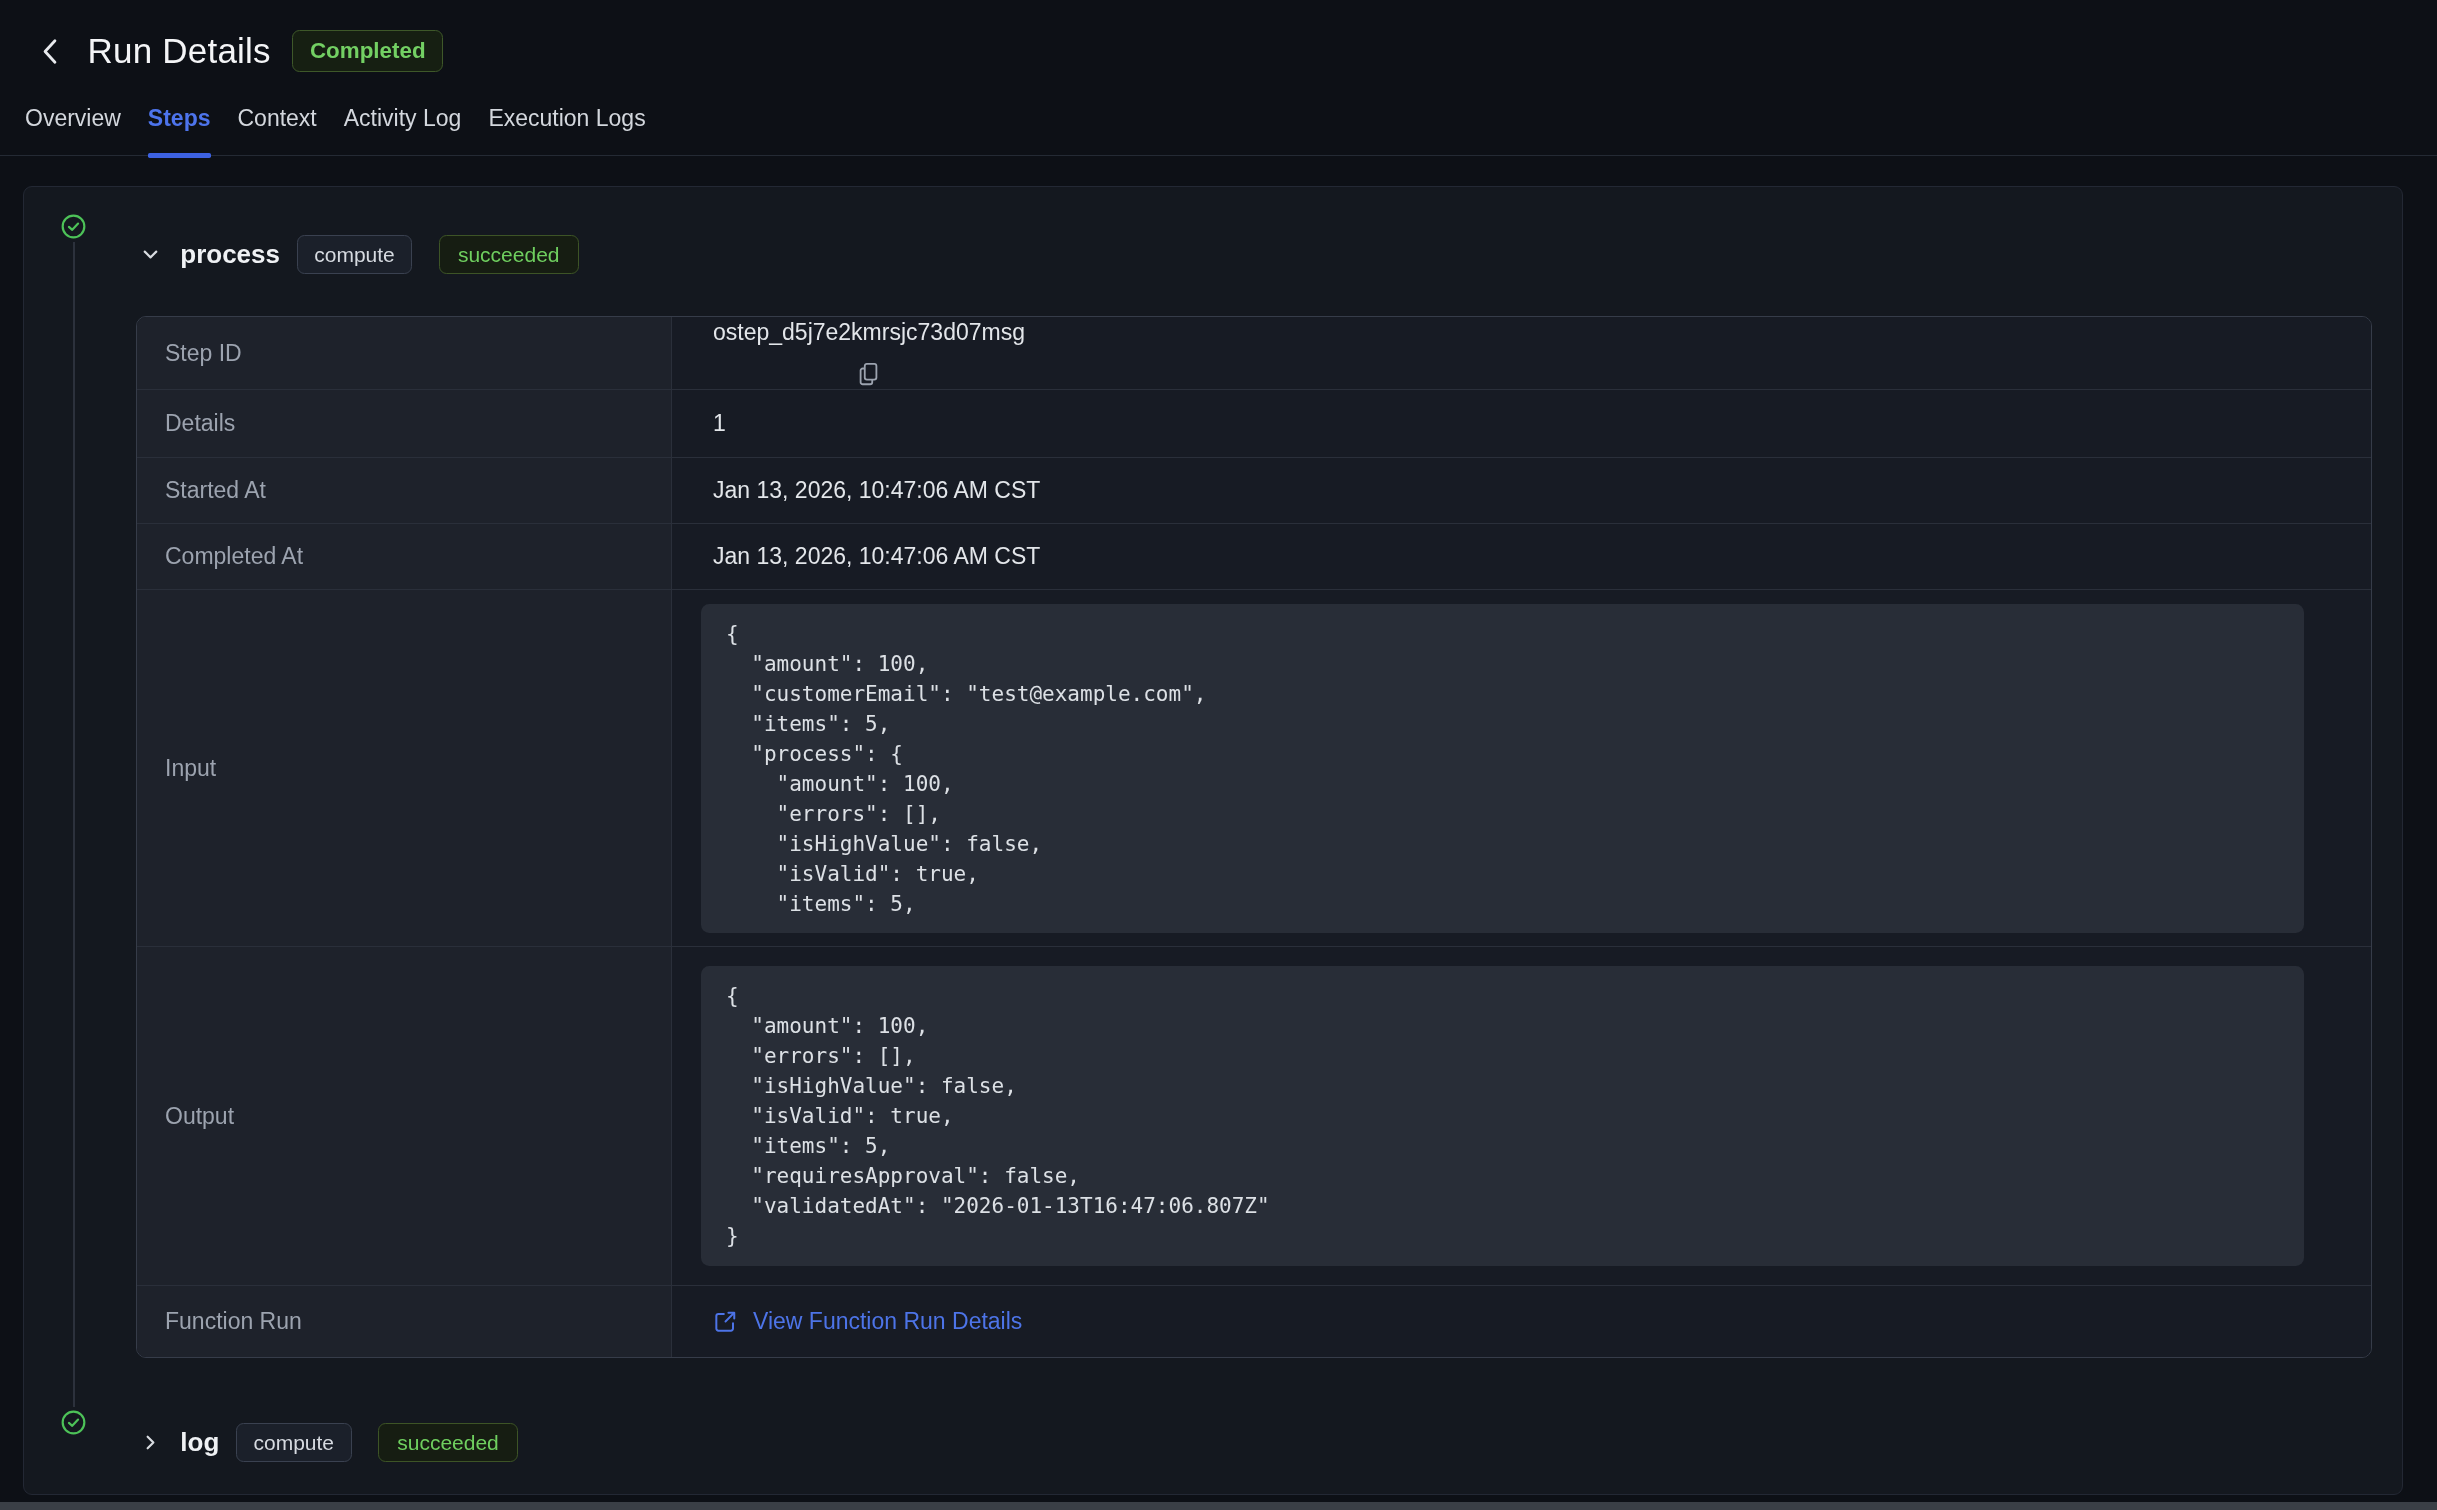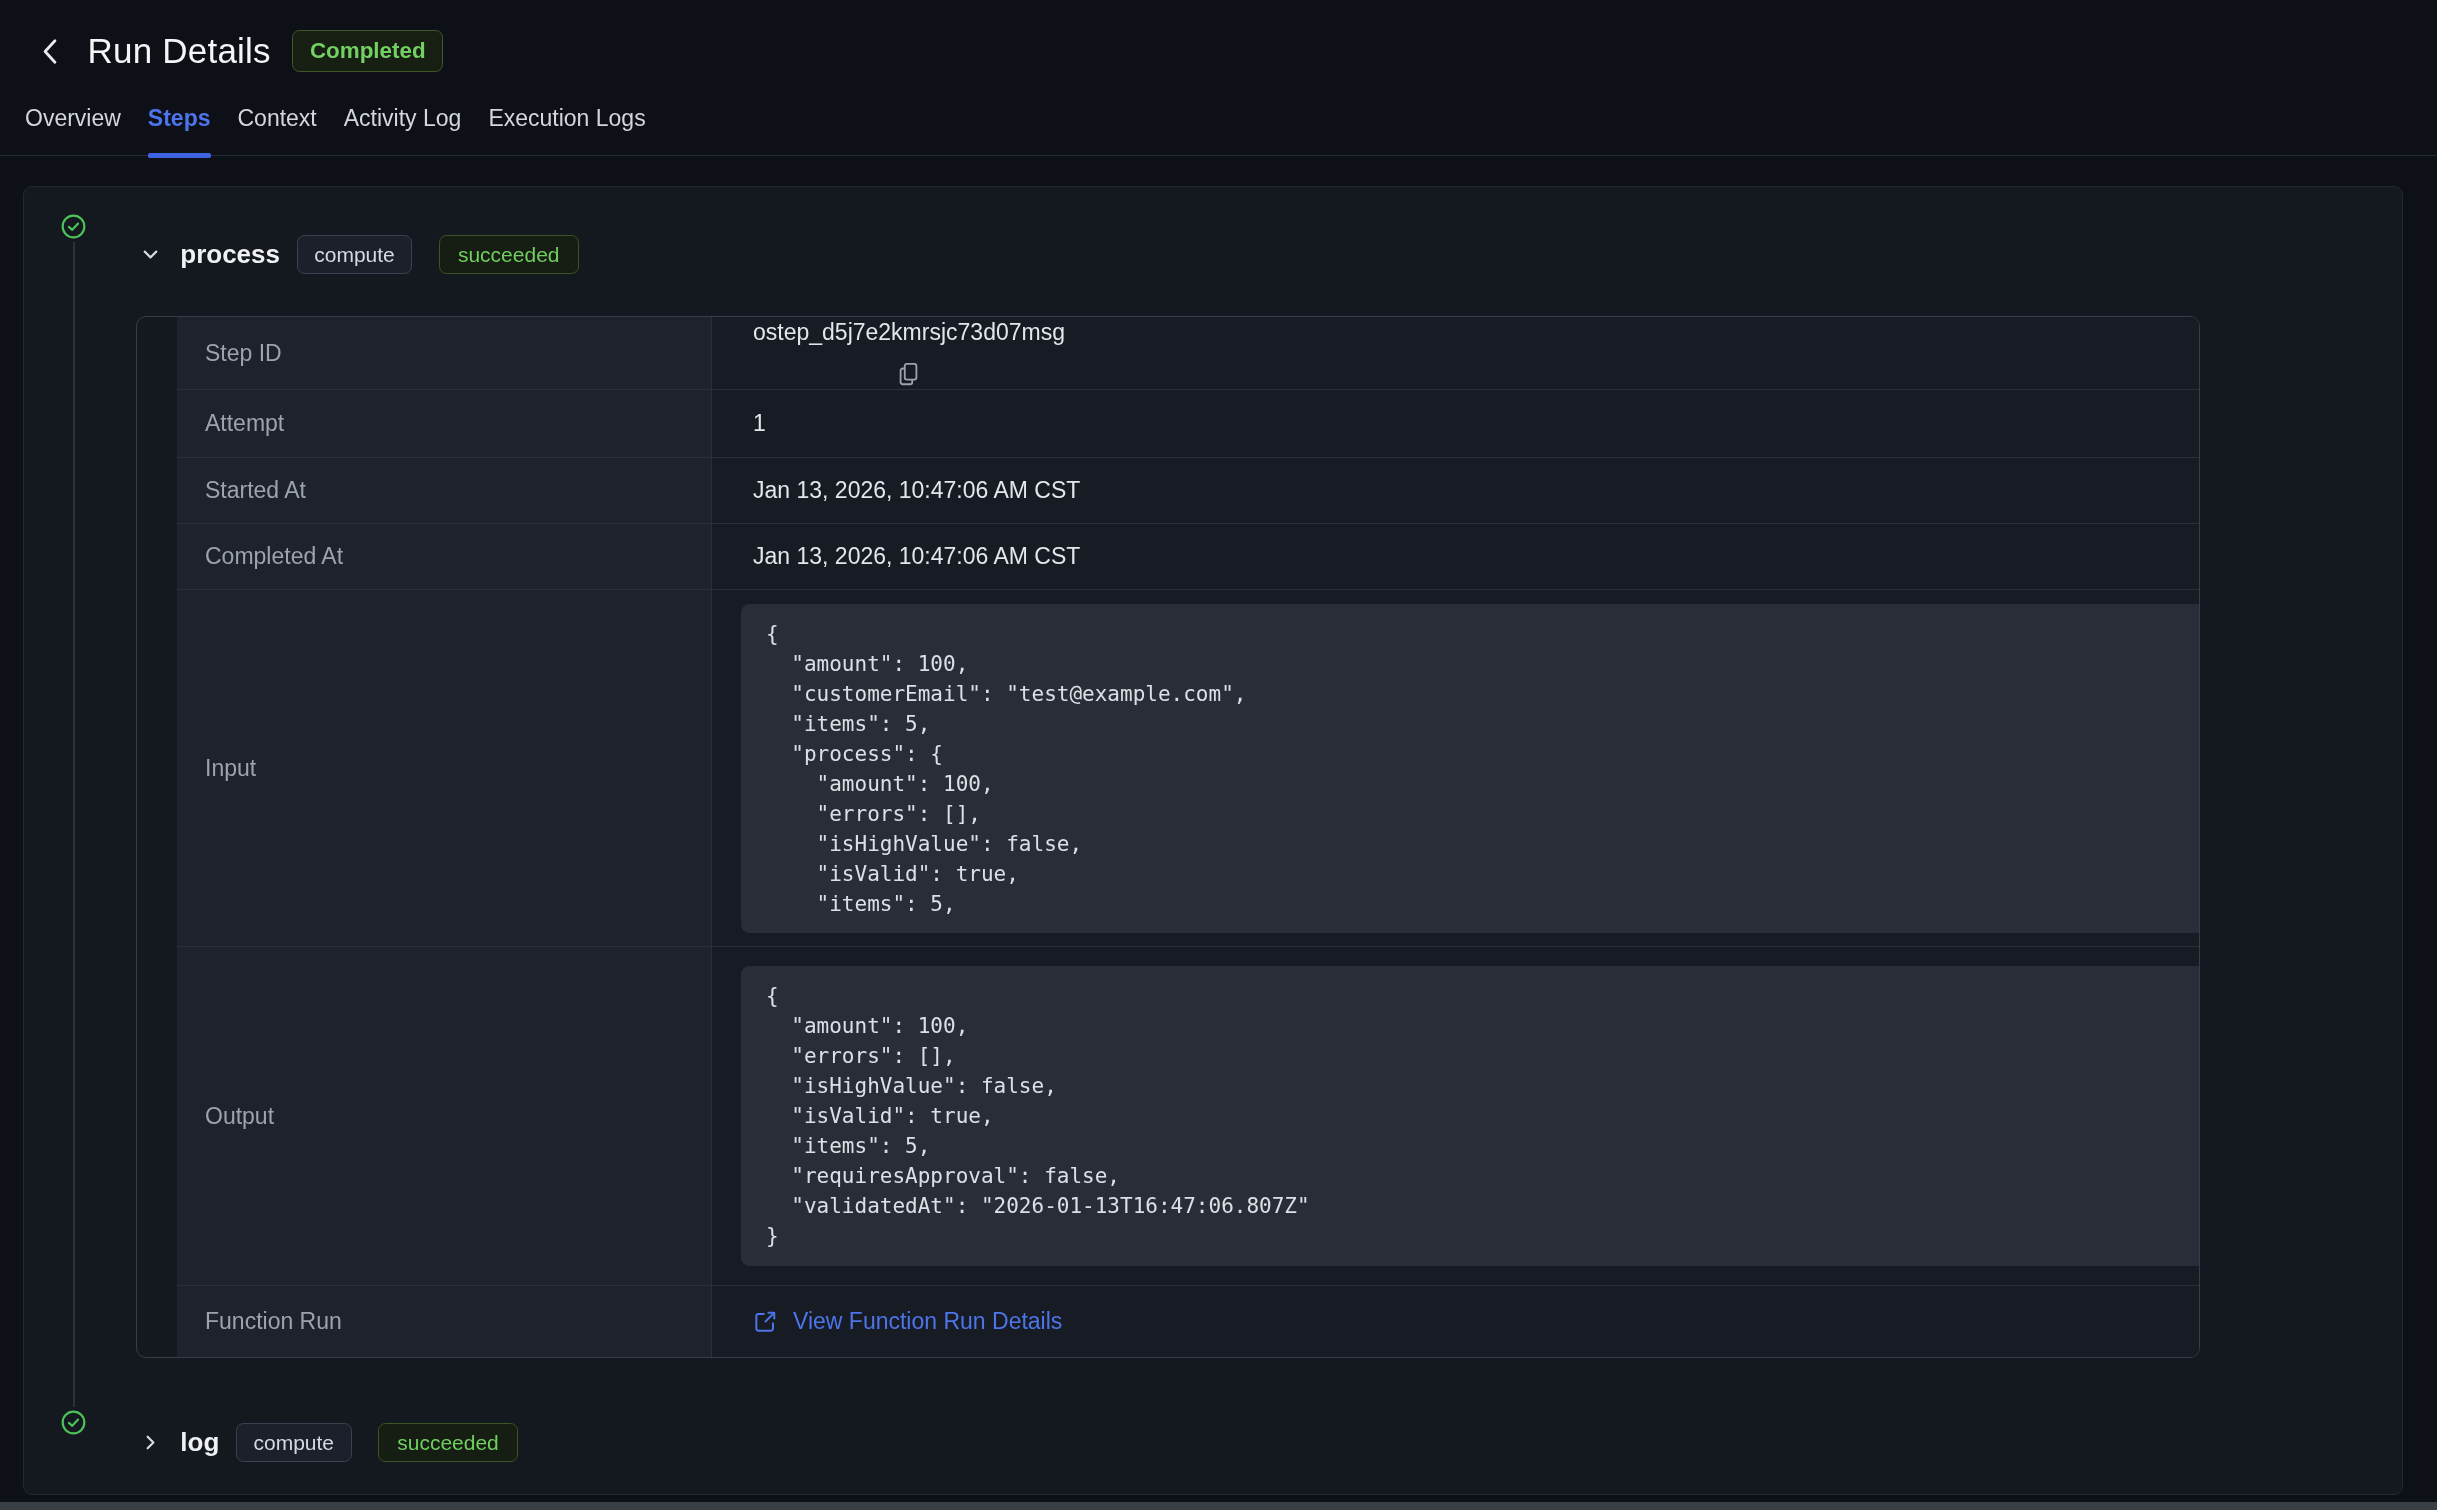--- a/index.html
+++ b/index.html
@@ -70,26 +70,25 @@
   }
   .ok-badge {
     font-size: 21px; color: #6FCF5F; background: #161D12;
     border: 1.7px solid #3D5426; border-radius: 7.5px; padding: 6.6px 18px;
     margin-left: 10px;
   }
 
   
   .detail-table {
     position: absolute; left: 112px; top: 129px;
-    width: 2064px;
+    width: 2236px;
     border: 1.7px solid #363C49; border-radius: 10px;
     overflow: hidden;
     display: grid;
     grid-template-columns: 535px 1fr;
-    padding-left: 40px;
   }
   .cell { display: flex; align-items: center; }
   .cell.lbl {
     background: #1E222B; color: #9CA3AF; font-size: 23px;
     padding-left: 28px;
     border-right: 1.7px solid #2A2F3A;
   }
   .cell.val {
     background: #171B24; color: #E3E6EA; font-size: 23px;
     padding-left: 41px;
@@ -182,21 +181,21 @@
         <span>ostep_d5j7e2kmrsjc73d07msg</span>
         <div class="copy-btn">
           <svg width="25" height="26.6" viewBox="0 0 30 32">
             <rect x="10.5" y="3.5" width="14" height="19" rx="2.5" fill="none" stroke="#9CA3AF" stroke-width="2.2"></rect>
             <path d="M19.5,22.5 v3 a2.5,2.5 0 0 1 -2.5,2.5 h-9 a2.5,2.5 0 0 1 -2.5,-2.5 v-14 a2.5,2.5 0 0 1 2.5,-2.5 h2.5" fill="none" stroke="#9CA3AF" stroke-width="2.2"></path>
           </svg>
         </div>
       </div>
     </div>
 
-    <div class="cell lbl row-border h-attempt">Attempt</div>
+    <div class="cell lbl row-border h-attempt">Details</div>
     <div class="cell val row-border h-attempt">1</div>
 
     <div class="cell lbl row-border h-date">Started At</div>
     <div class="cell val row-border h-date">Jan 13, 2026, 10:47:06 AM CST</div>
 
     <div class="cell lbl row-border h-date">Completed At</div>
     <div class="cell val row-border h-date">Jan 13, 2026, 10:47:06 AM CST</div>
 
     <div class="cell lbl row-border h-input">Input</div>
     <div class="cell val row-border h-input" style="padding-left:0;">

